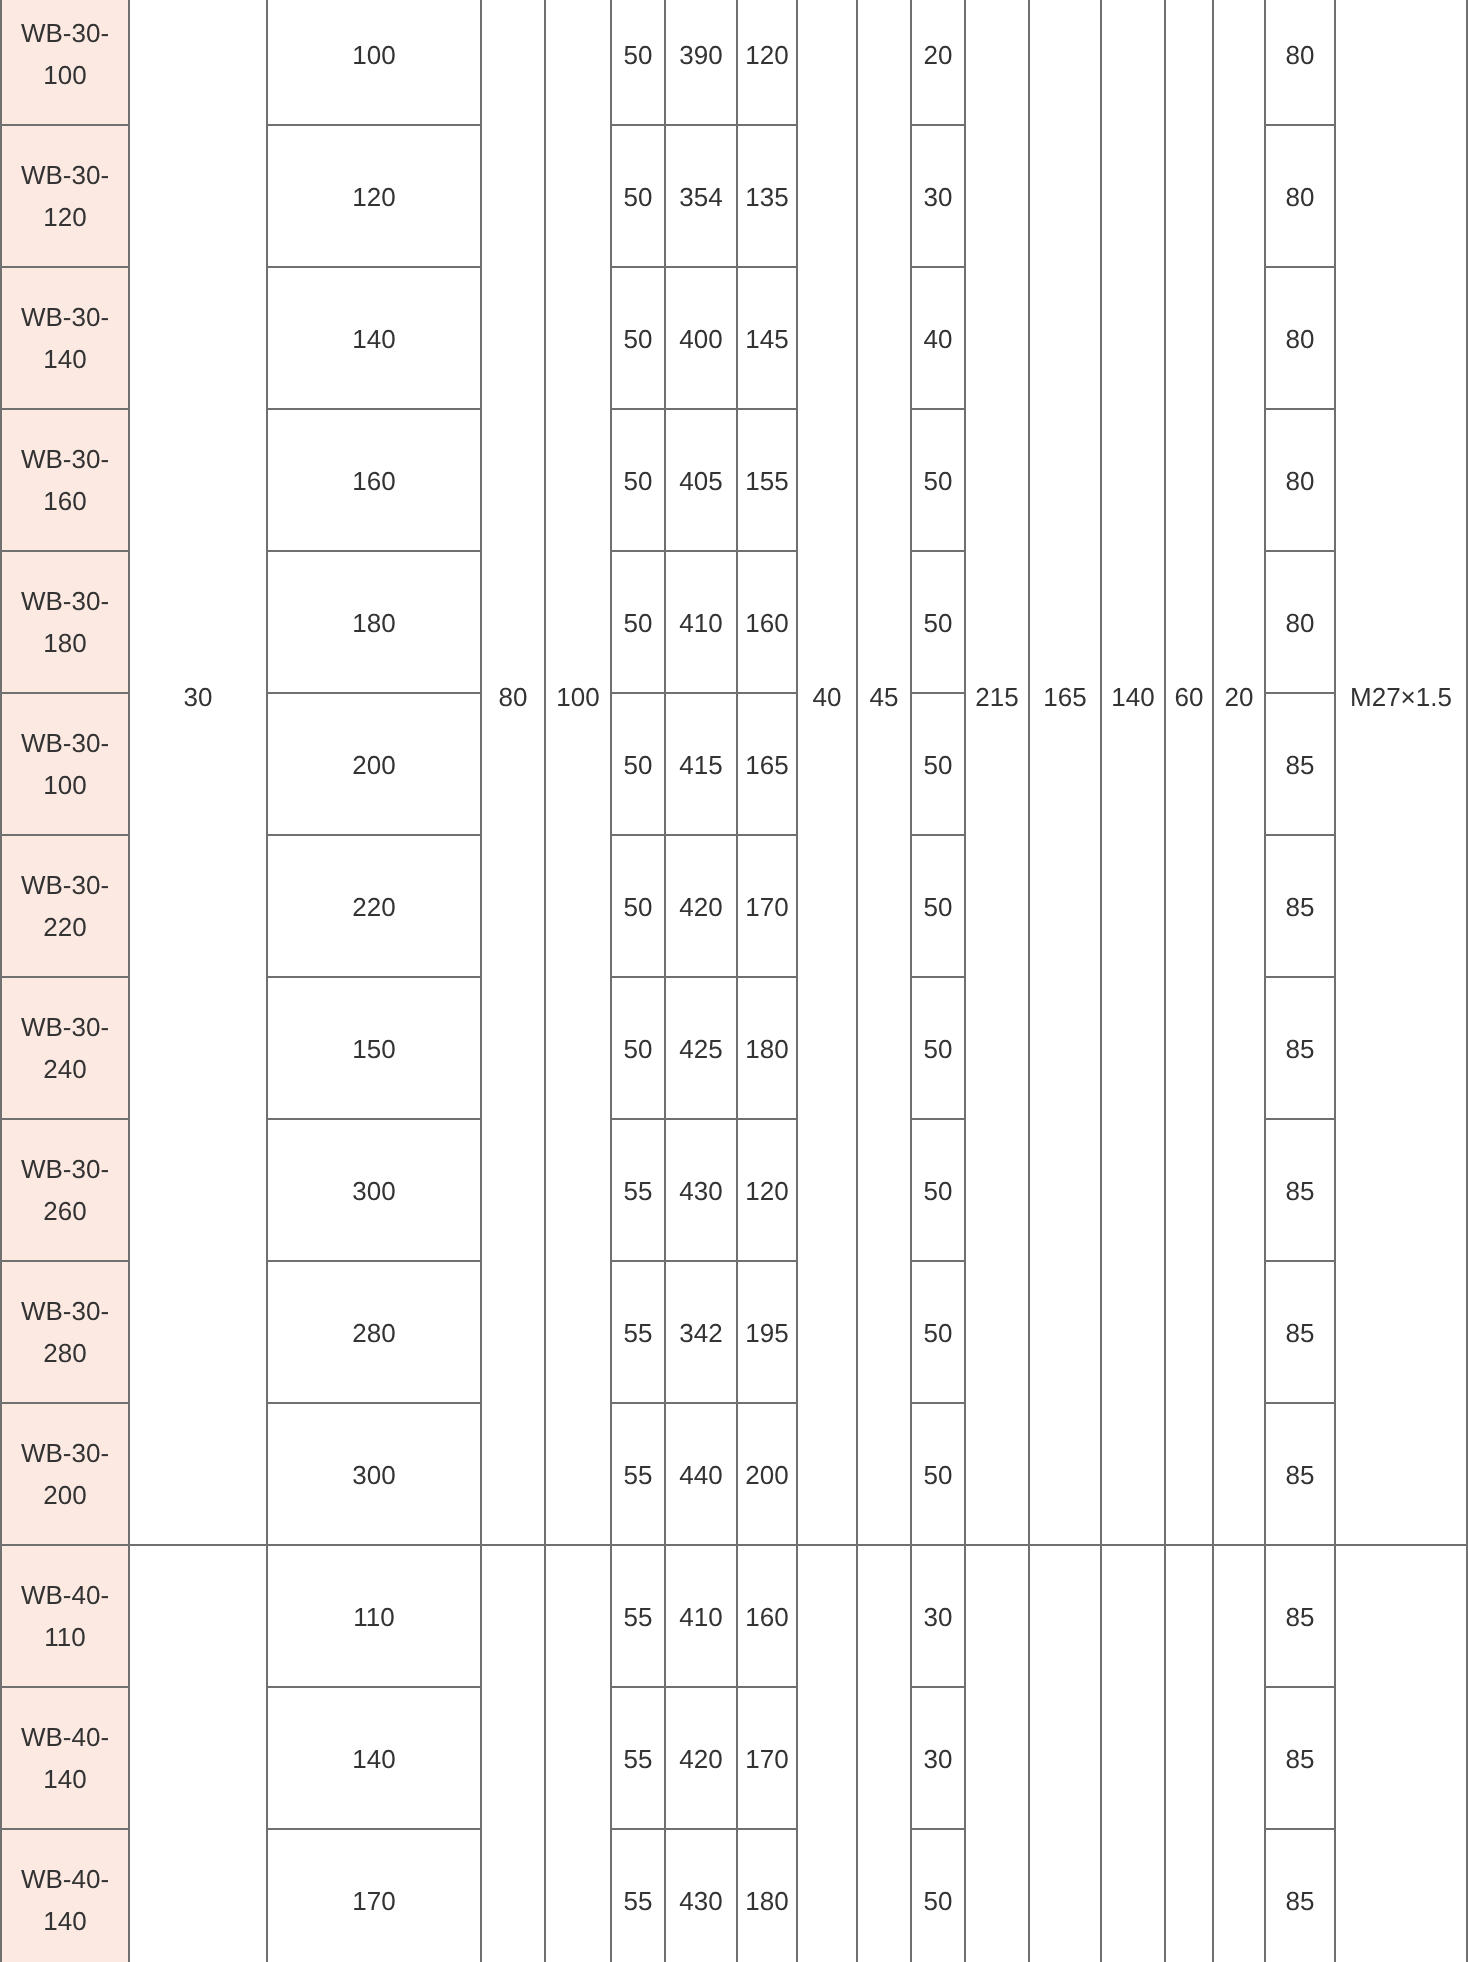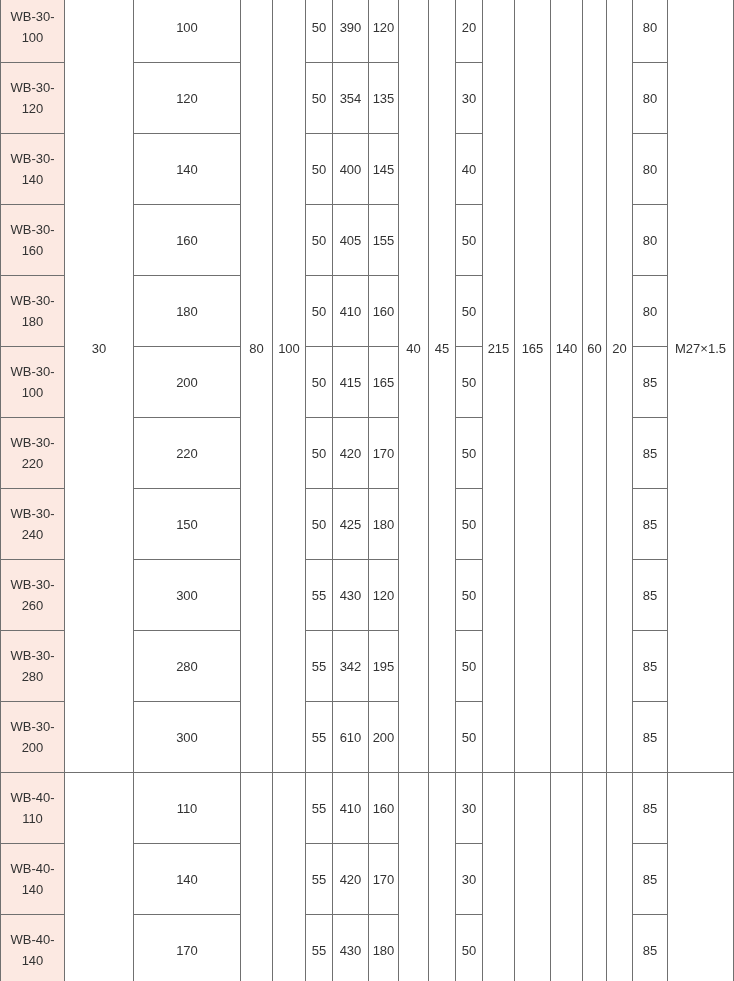--- a/index.html
+++ b/index.html
@@ -173,21 +173,21 @@
           <td>55</td>
           <td>342</td>
           <td>195</td>
           <td>50</td>
           <td>85</td>
         </tr>
         <tr>
           <td class="model"><span class="model-label">WB-30-200</span></td>
           <td>300</td>
           <td>55</td>
-          <td>610</td>
+          <td>440</td>
           <td>200</td>
           <td>50</td>
           <td>85</td>
         </tr>
         <tr>
           <td class="model"><span class="model-label">WB-40-110</span></td>
           <td class="merged" rowspan="3"></td>
           <td>110</td>
           <td class="merged" rowspan="3"></td>
           <td class="merged" rowspan="3"></td>

